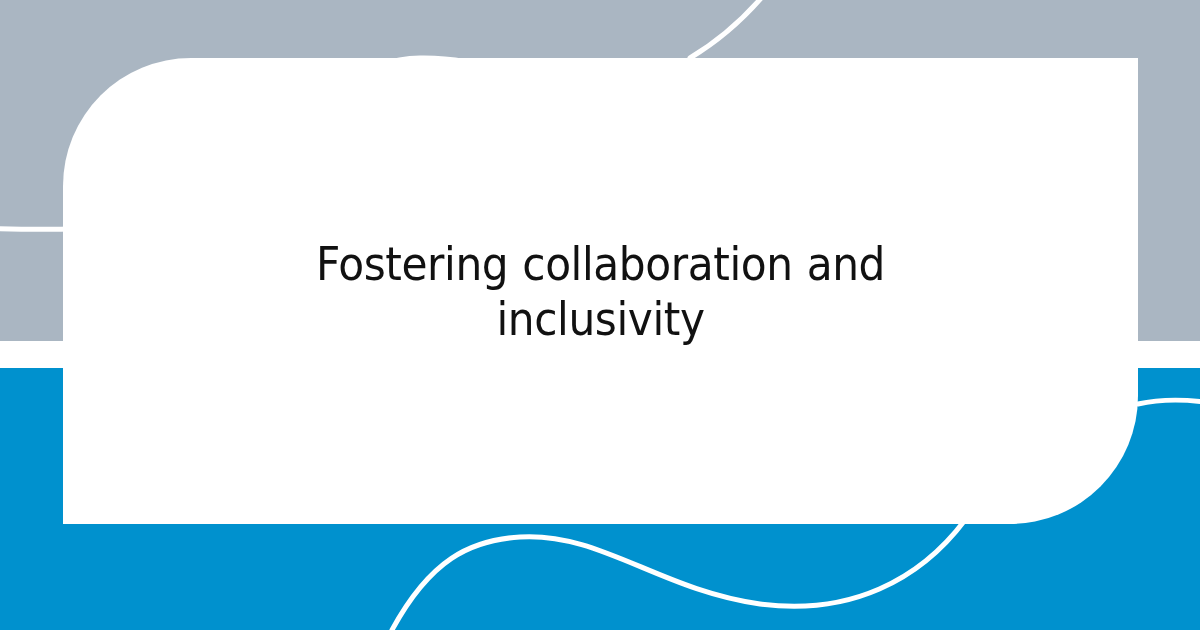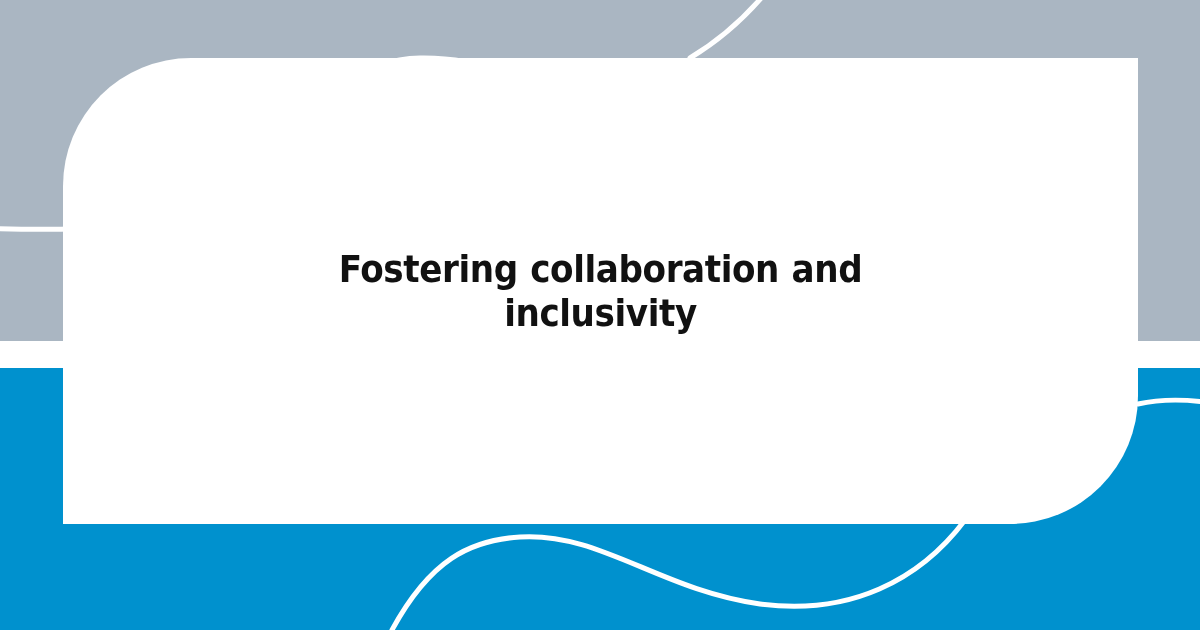--- a/index.html
+++ b/index.html
@@ -44,22 +44,22 @@
     align-items:center;
     justify-content:center;
   }
   #title-block {
     width:720px;
     text-align:center;
     padding:0 20px;
   }
   #page-title {
     font-family:"DejaVu Sans Condensed","Liberation Sans", sans-serif;
-    font-weight:700;
-    font-size:38px;
+    font-weight:400;
+    font-size:47px;
     line-height:1.17;
     letter-spacing:-0.4px;
     color:#111111;
     font-stretch:condensed;
     word-spacing:1px;
   }
 </style>
 </head>
 <body>
 

